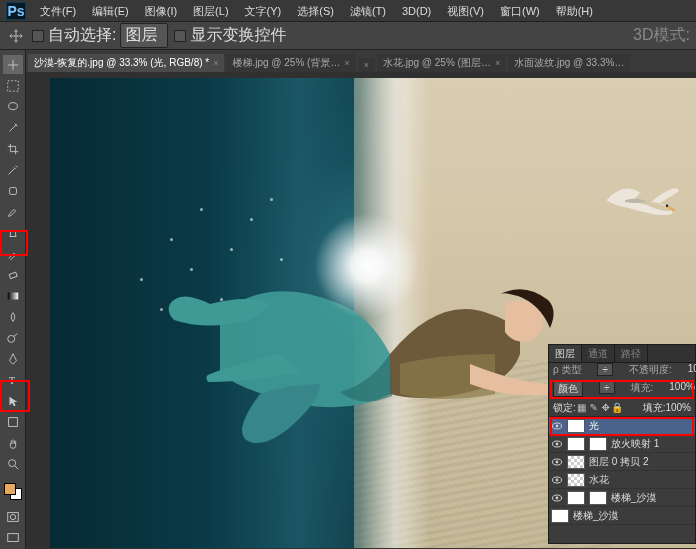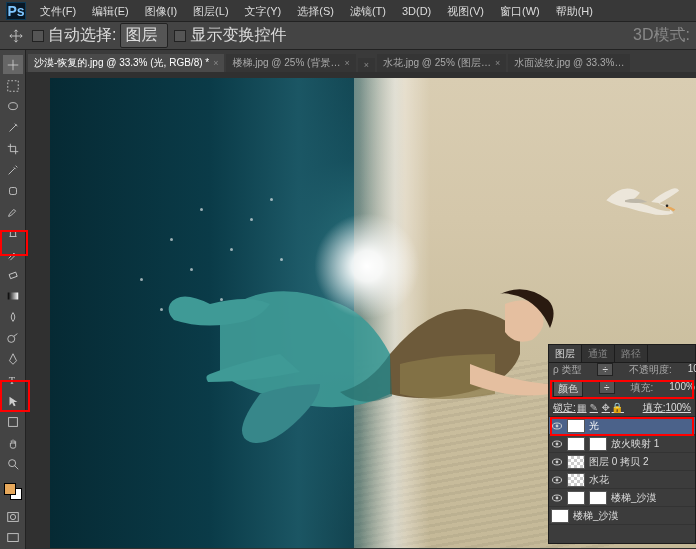--- a/index.html
+++ b/index.html
@@ -263,21 +263,20 @@
     flex: 0 0 auto;
   }
   .panel-row .lbl { color: #aaa; flex: 0 0 auto; }
   .panel-row .val { color: #ddd; margin-left: auto; }
   .panel-lock {
     height: 18px;
     display: flex;
     align-items: center;
     padding: 0 4px;
     border-bottom: 1px solid #2a2a2a;
-    text-decoration: underline;
   }
   .panel-lock i {
     display: inline-flex;
     width: 12px;
     height: 12px;
     align-items: center;
     justify-content: center;
     color: #bbb;
     font-style: normal;
     font-size: 10px;

